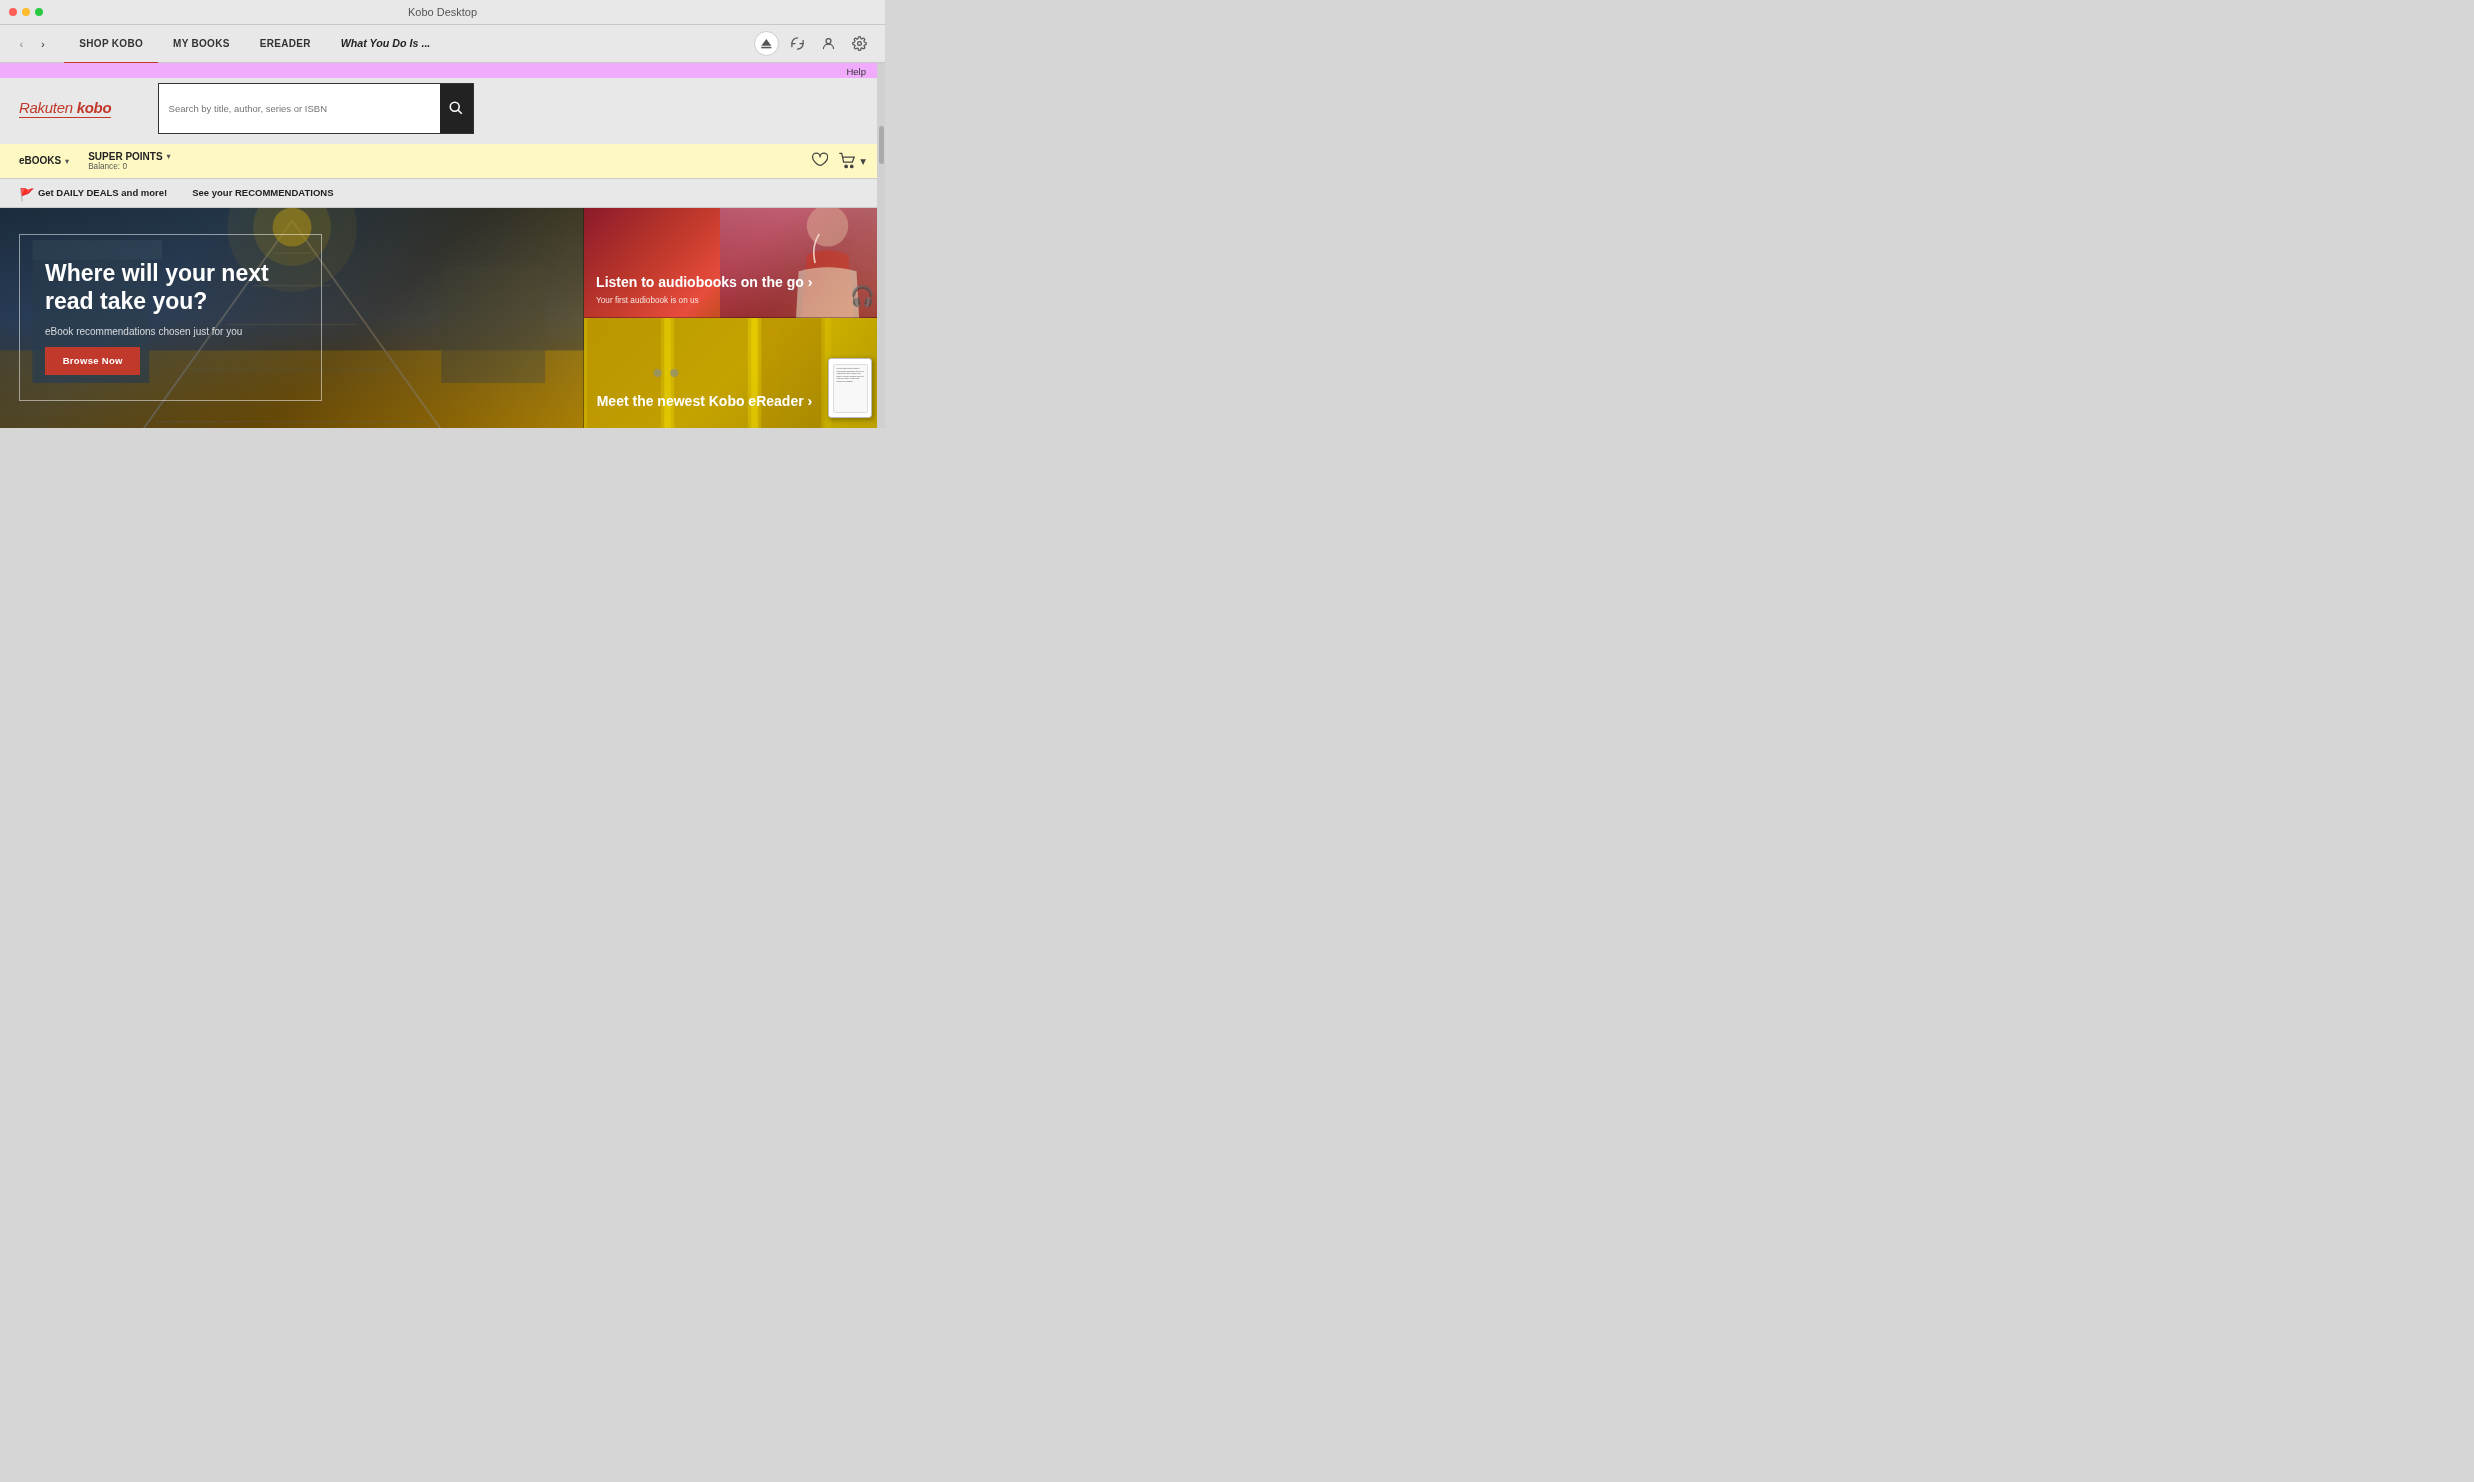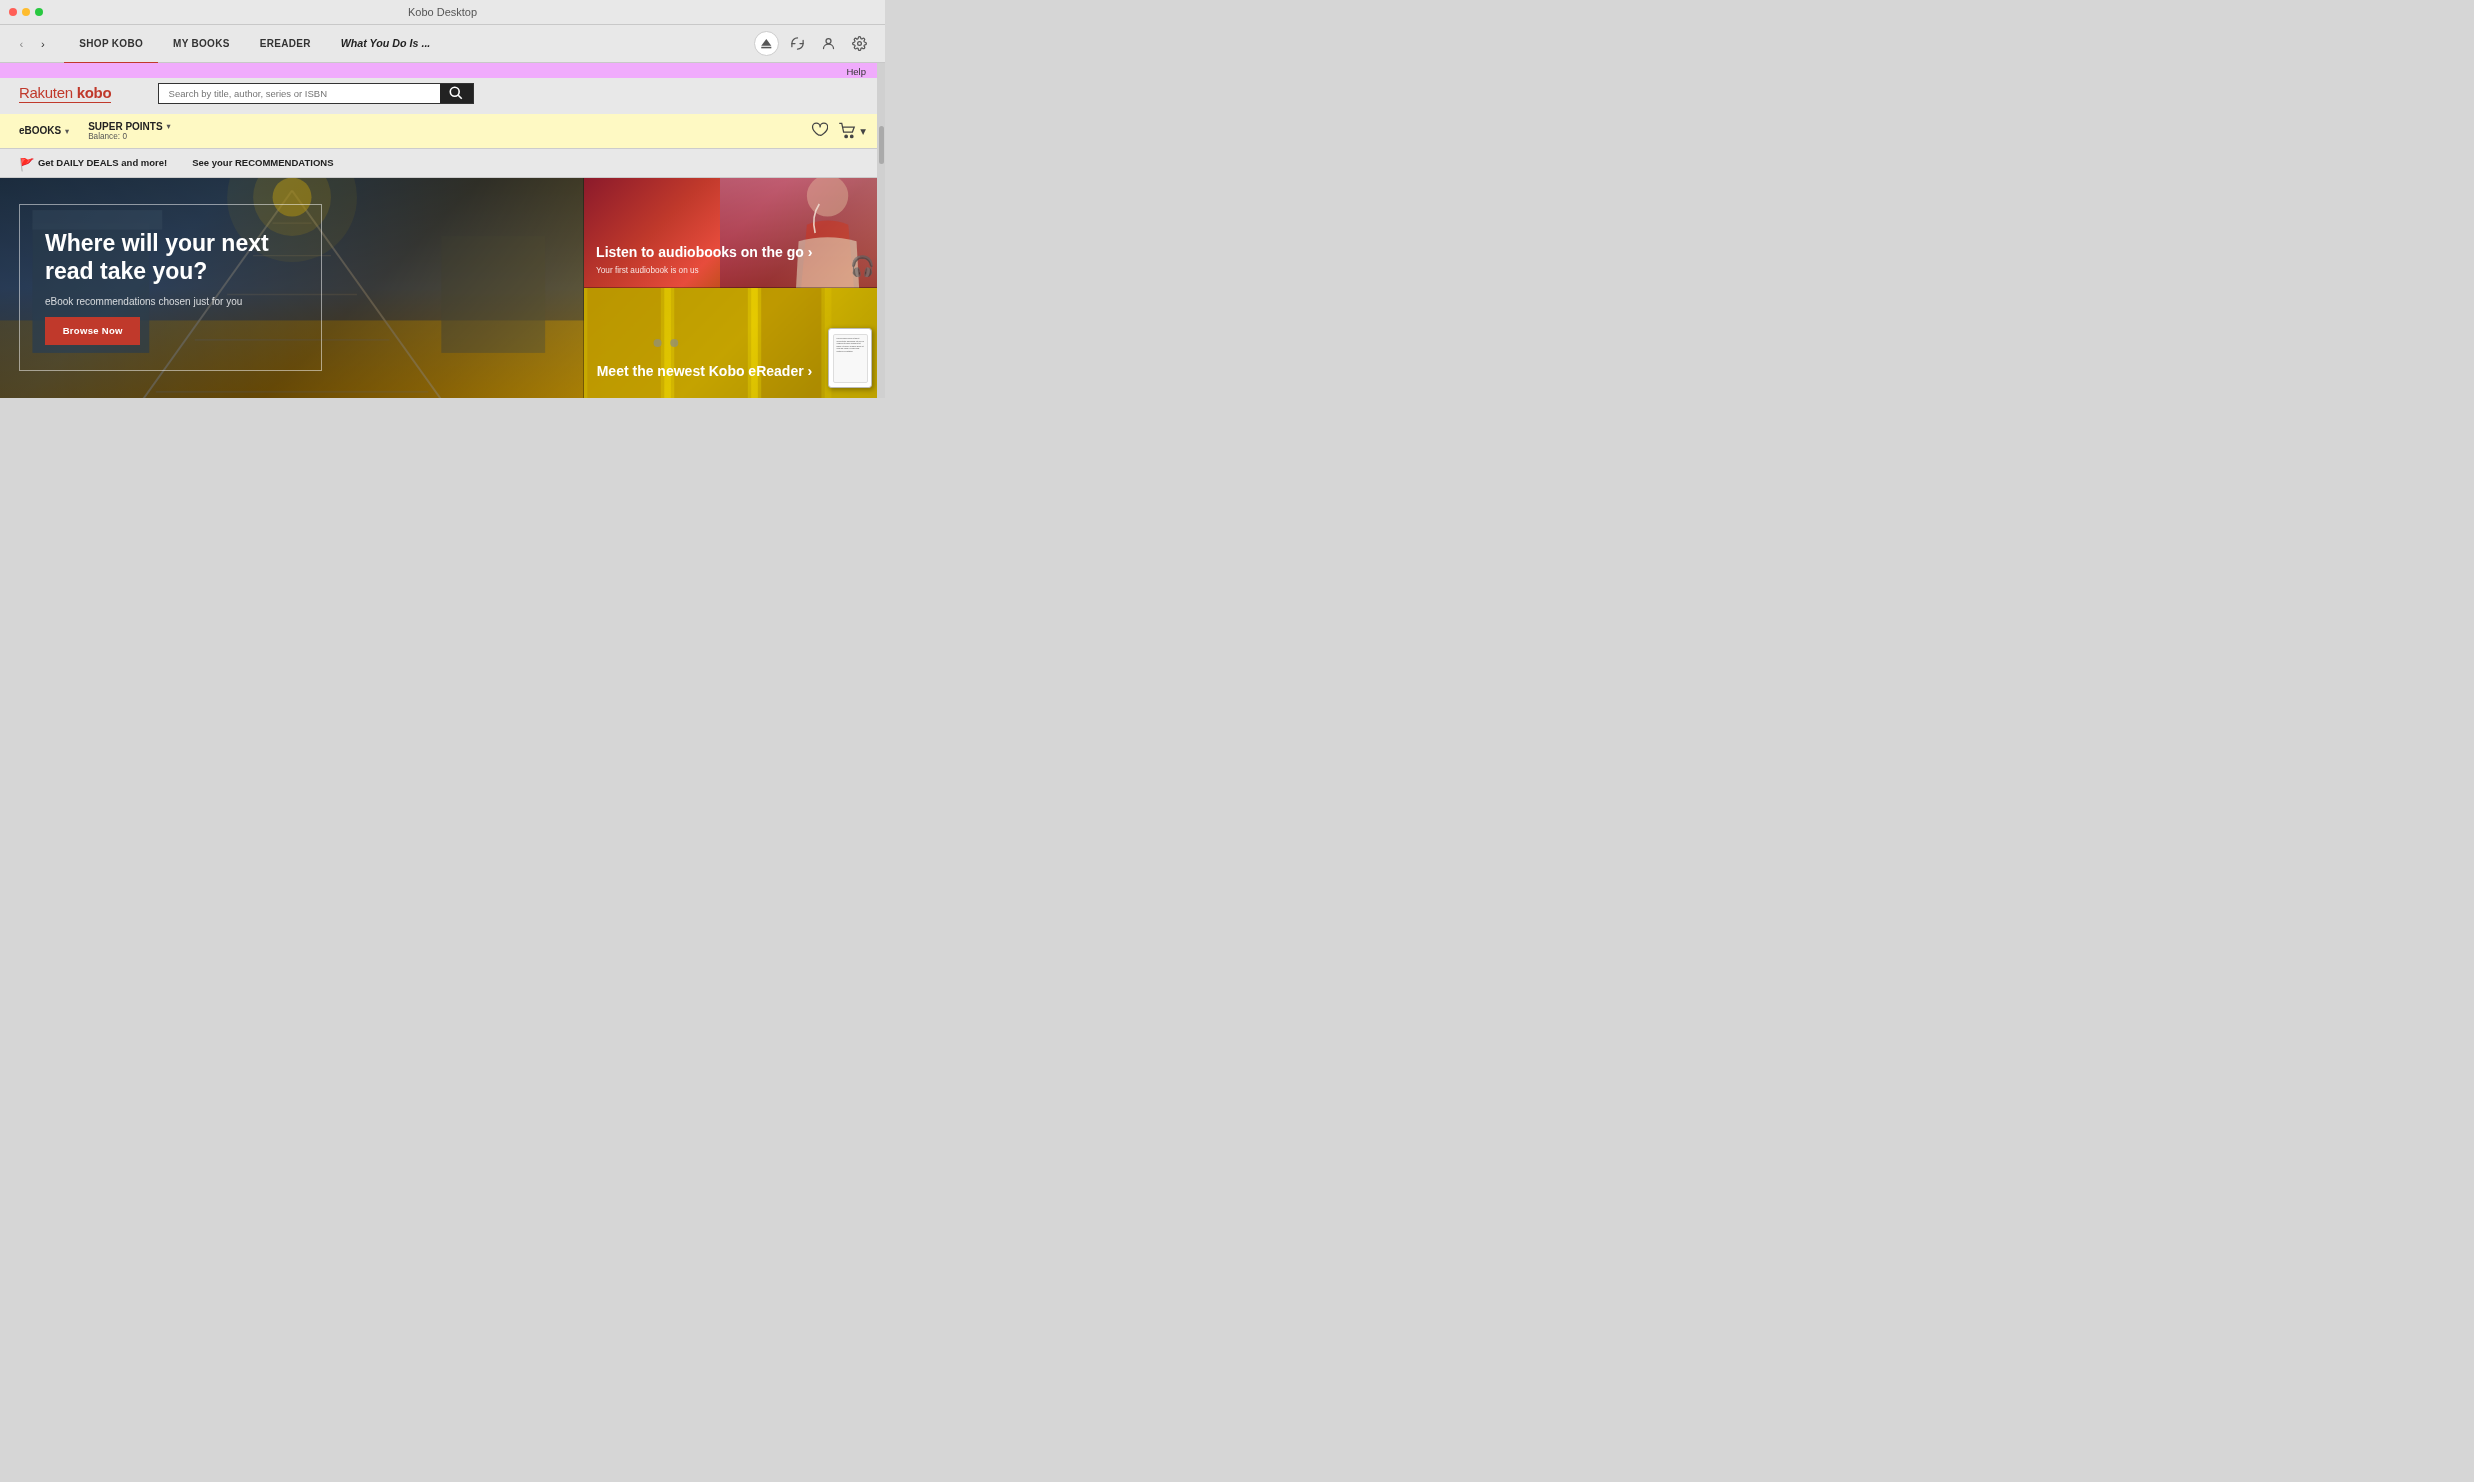--- a/index.html
+++ b/index.html
@@ -159,27 +159,28 @@
       display: flex;
       align-items: center;
       gap: 12.6px;
     }
 
     
     .logo {
       display: flex;
       align-items: center;
       gap: 2.5px;
+      font-style: italic;
     }
 
     
     .search-bar {
       display: flex;
       flex: 0 0 316px;
-      height: 21px;
+      height: 51px;
       border: 1.3px solid #333;
       background: white;
     }
     .search-input {
       flex: 1;
       border: none;
       outline: none;
       padding: 0 10px;
       font-size: 9.5px;
       color: #999;

